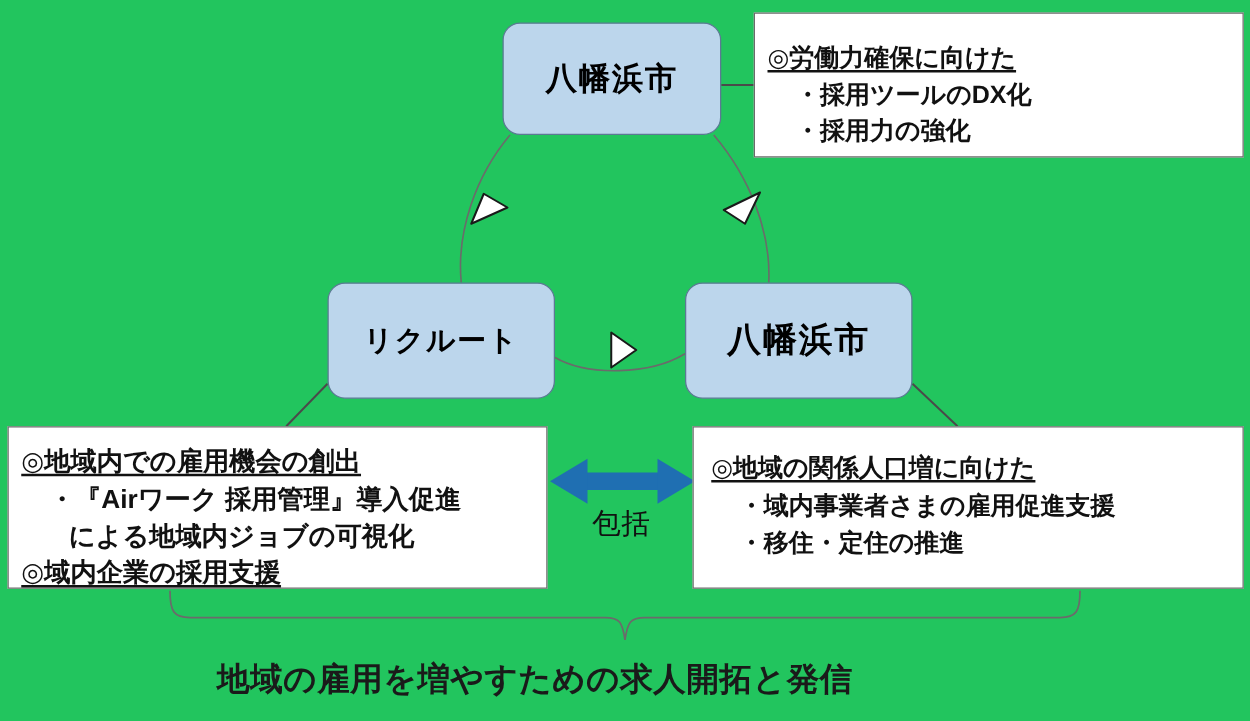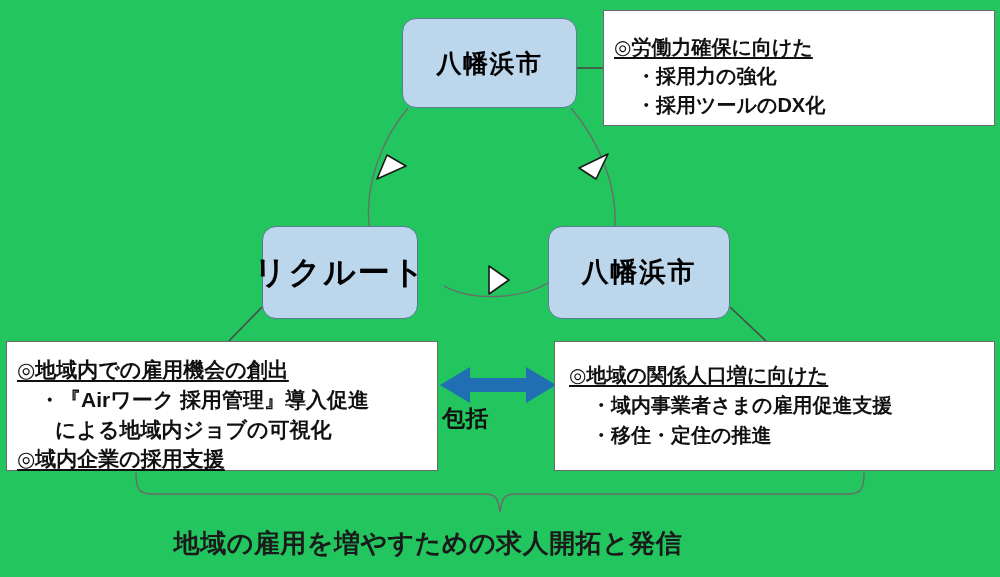--- a/index.html
+++ b/index.html
@@ -46,22 +46,22 @@
   }
   .node .ln { display: block; white-space: nowrap; }
 
   #node-businesses {
     left: 402px; top: 18px;
     width: 175px; height: 90px;
     font-size: 25px;
   }
   #node-recruit {
     left: 262px; top: 226px;
-    width: 156px; height: 93px;
-    font-size: 32px;
+    width: 182px; height: 93px;
+    font-size: 23px;
   }
   #node-city {
     left: 548px; top: 226px;
     width: 182px; height: 93px;
     font-size: 27px;
   }
 
   
   .descbox {
     position: absolute;
@@ -111,23 +111,23 @@
   #desc-top-right .hline,
   #desc-top-right .bullet { font-size: 20px; line-height: 1.45; }
   #desc-bottom-right .hline,
   #desc-bottom-right .bullet { font-size: 20px; line-height: 1.5; }
 
   
   #agreement-label {
     position: absolute;
     left: 442px; top: 404px;
     width: 110px;
-    text-align: left;
+    text-align: center;
     font-size: 23px;
-    font-weight: bold;
+    font-weight: normal;
     line-height: 1.26;
     color: #111111;
     letter-spacing: 0.02em;
   }
   #agreement-label .ln { display: block; white-space: nowrap; }
 
   
   #bottom-caption {
     position: absolute;
     left: 0; top: 526px;
@@ -188,22 +188,22 @@
   <div class="node" id="node-recruit">
     <span class="ln">リクルート</span>
   </div>
 
   <div class="node" id="node-city">
     <span class="ln">八幡浜市</span>
   </div>
 
   <div class="descbox" id="desc-top-right">
     <div class="hline">◎労働力確保に向けた</div>
+    <div class="bullet">・採用ツールのDX化</div>
     <div class="bullet">・採用力の強化</div>
-    <div class="bullet">・採用ツールのDX化</div>
   </div>
 
   <div class="descbox" id="desc-bottom-right">
     <div class="hline">◎地域の関係人口増に向けた</div>
     <div class="bullet">・域内事業者さまの雇用促進支援</div>
     <div class="bullet">・移住・定住の推進</div>
   </div>
 
   <div class="descbox" id="desc-bottom-left">
     <div class="hline">◎地域内での雇用機会の創出</div>

